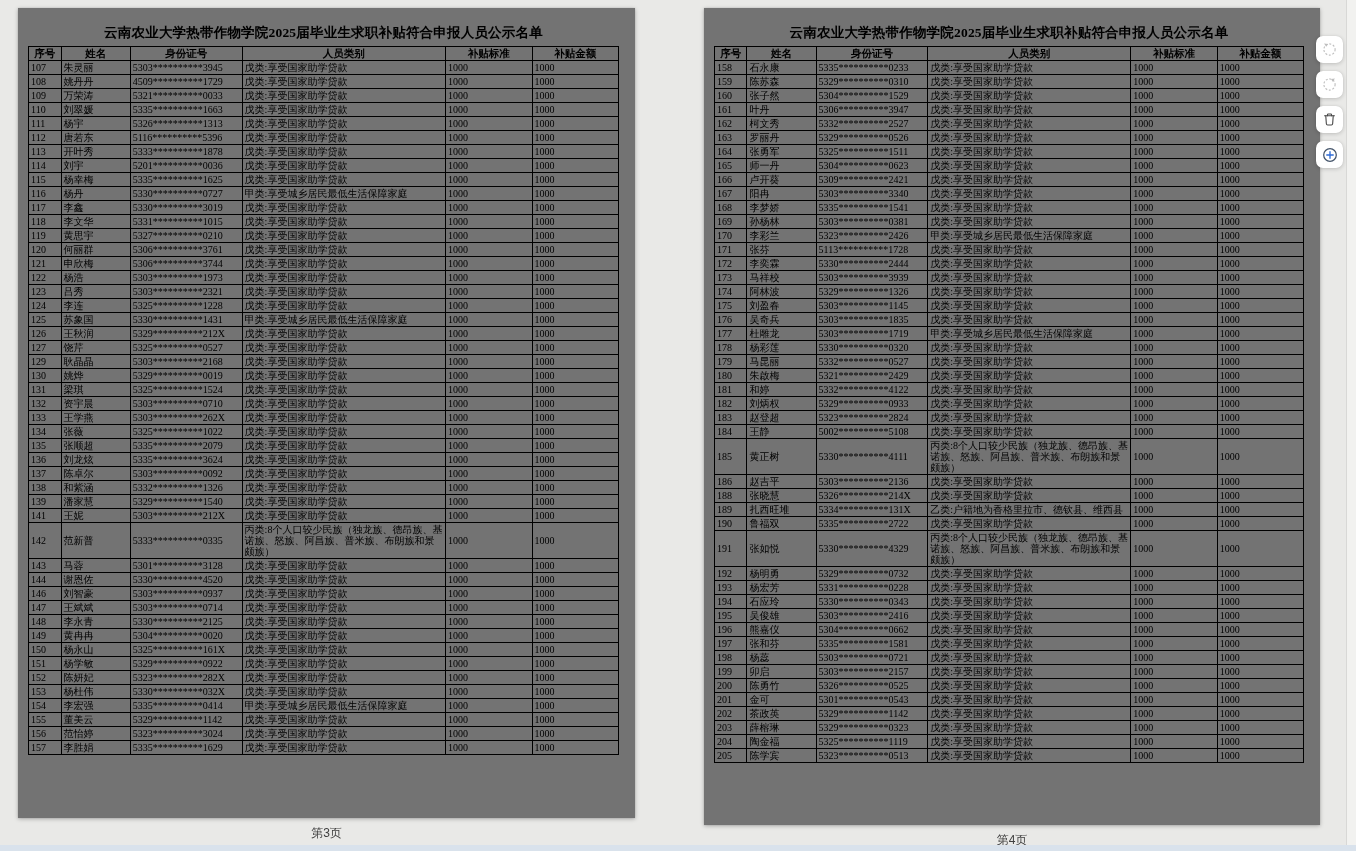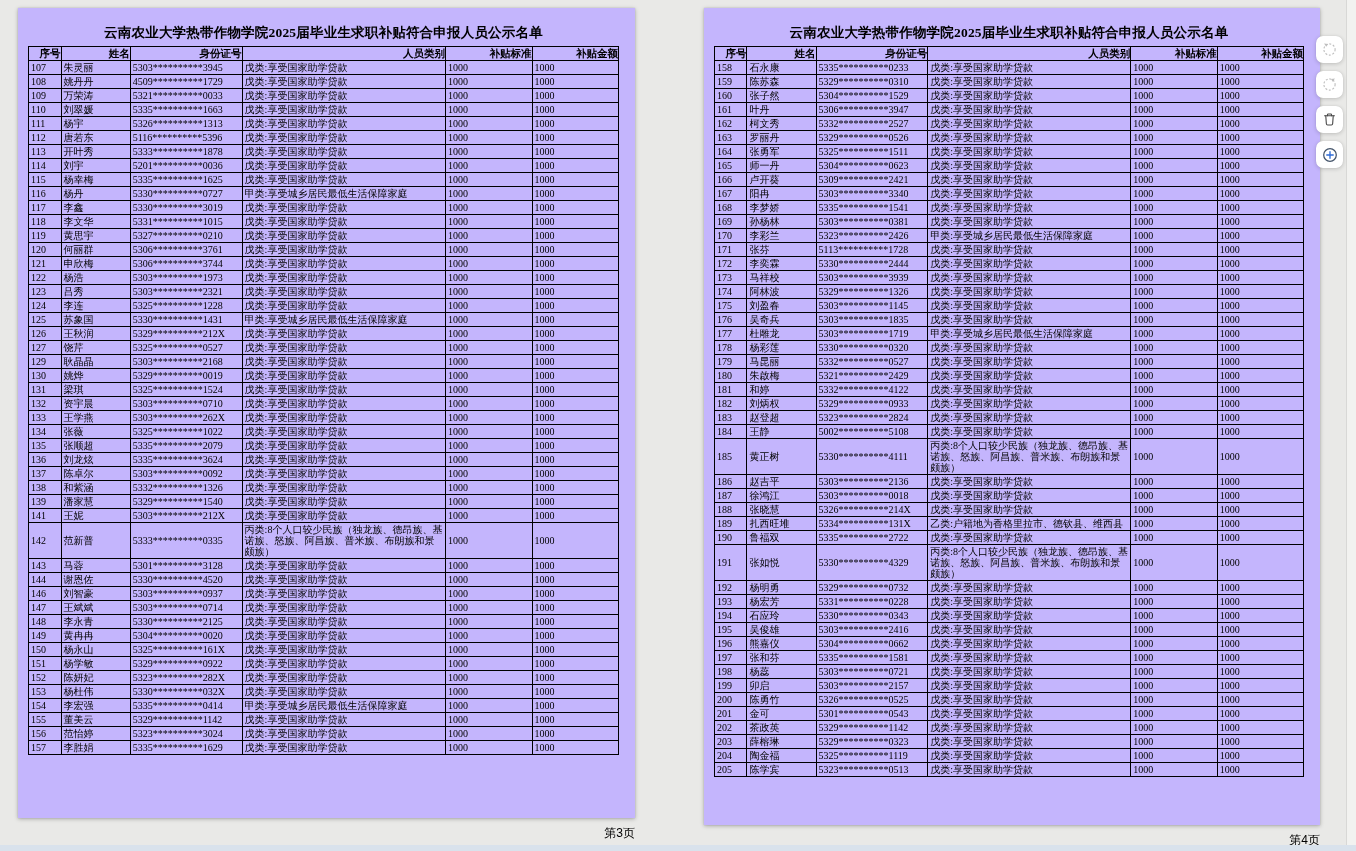--- a/index.html
+++ b/index.html
@@ -9,21 +9,21 @@
     background:#e9e9e7;
     position:relative;
   }
   .canvas { position:absolute; inset:0; }
 
   .page-col { position:absolute; top:8px; }
   .page-col.left  { left:18px;  width:617px; }
   .page-col.right { left:704px; width:616px; }
 
   .page {
-    background:#c4b5fd;
+    background:#737373;
     width:100%;
     box-shadow:0 1px 4px rgba(0,0,0,0.28), 0 0 1px rgba(0,0,0,0.18);
     padding:16px 16px 8px 10px;
   }
   .page-col.left  .page { height:810px; }
   .page-col.right .page { height:817px; }
 
   .doc-title {
     font-size:13.5px;
     font-weight:bold;
@@ -45,31 +45,31 @@
     line-height:11px;
     padding:1px 2px;
     color:#000;
     overflow:hidden;
     vertical-align:middle;
     word-break:break-all;
   }
   table.roster { border:1.5px solid #000; }
   table.roster th {
     font-weight:bold;
-    text-align:right;
+    text-align:center;
     font-size:10.5px;
     padding:1px 0;
   }
   table.roster td { text-align:left; }
 
   .page-label {
-    text-align:right;
+    text-align:center;
     font-family:"Liberation Sans","DejaVu Sans",sans-serif;
     font-size:12px;
-    color:#000000;
+    color:#404040;
     margin-top:7px;
   }
 
   .toolbar {
     position:absolute;
     top:36px; right:13px;
     display:flex; flex-direction:column; gap:8px;
     z-index:5;
   }
   .tb {
@@ -758,28 +758,20 @@
               <td>黄正树</td>
               <td>5330**********4111</td>
               <td>丙类:8个人口较少民族（独龙族、德昂族、基诺族、怒族、阿昌族、普米族、布朗族和景颇族）</td>
               <td>1000</td>
               <td>1000</td>
             </tr>
             <tr>
               <td>186</td>
               <td>赵吉平</td>
               <td>5303**********2136</td>
-              <td>戊类:享受国家助学贷款</td>
-              <td>1000</td>
-              <td>1000</td>
-            </tr>
-            <tr>
-              <td>187</td>
-              <td>徐鸿江</td>
-              <td>5303**********0018</td>
               <td>戊类:享受国家助学贷款</td>
               <td>1000</td>
               <td>1000</td>
             </tr>
             <tr>
               <td>188</td>
               <td>张晓慧</td>
               <td>5326**********214X</td>
               <td>戊类:享受国家助学贷款</td>
               <td>1000</td>

